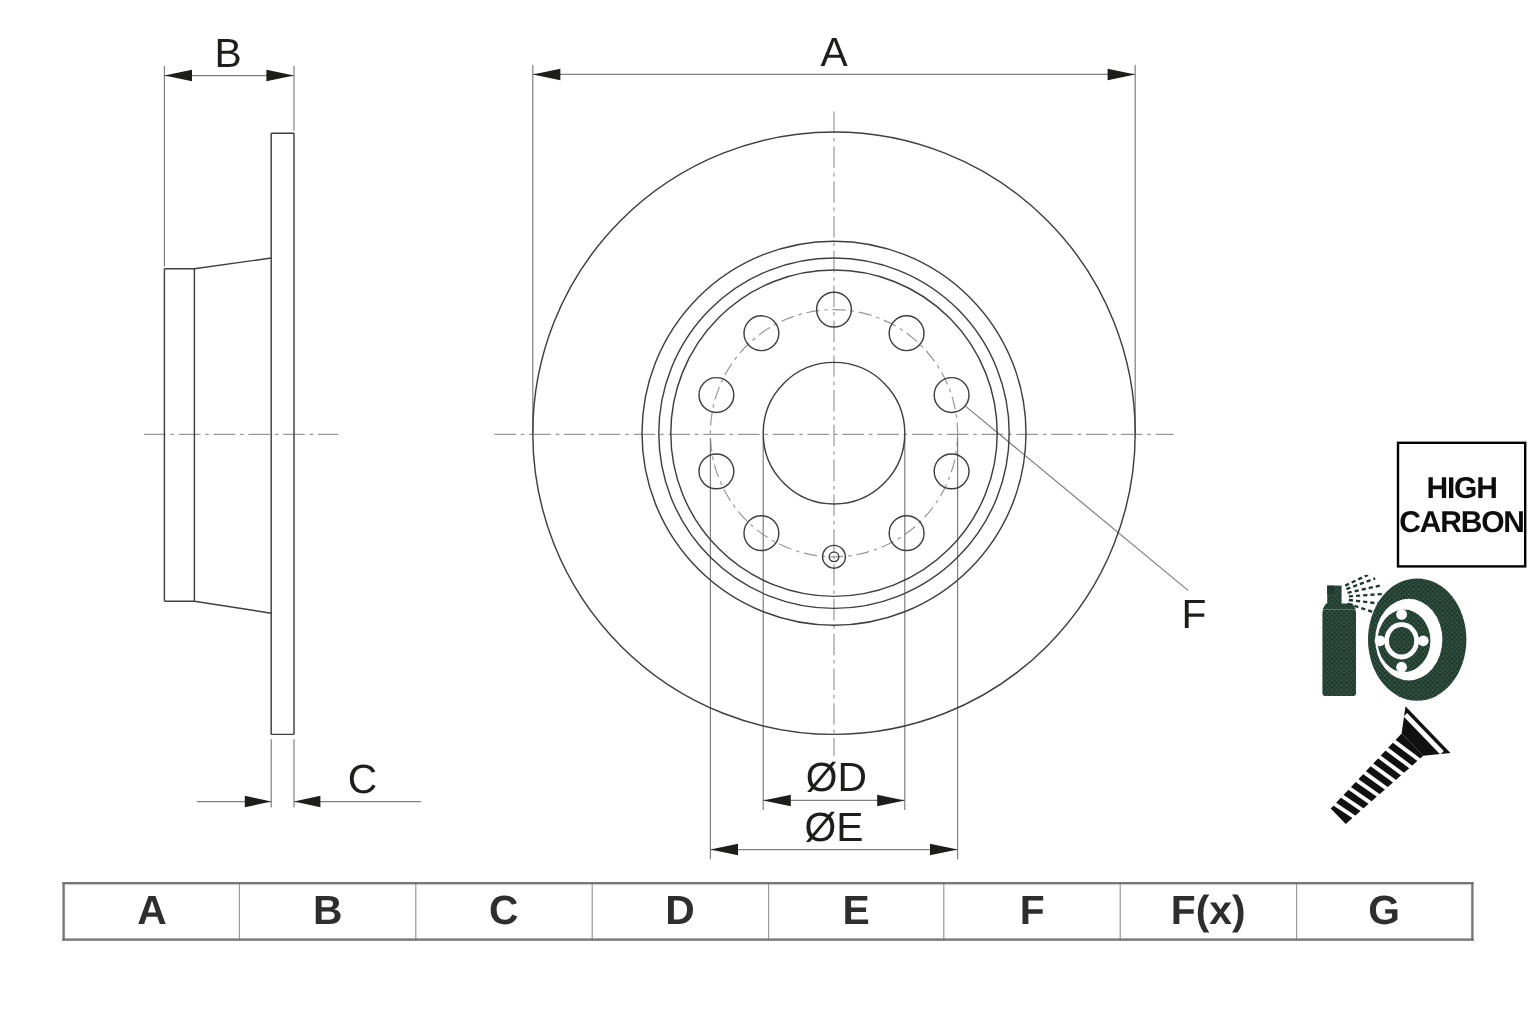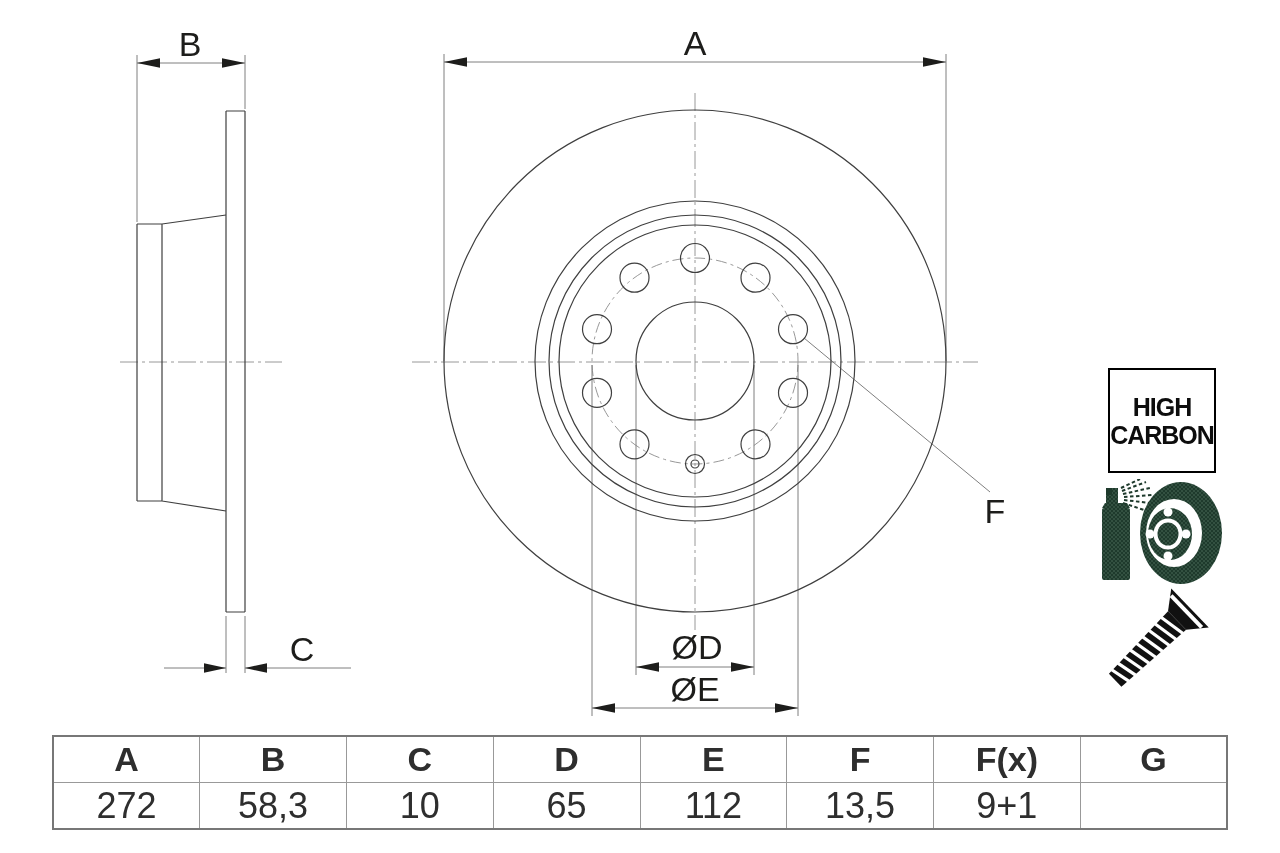--- a/index.html
+++ b/index.html
@@ -3,21 +3,21 @@
 <meta charset="utf-8">
 <style>
   html,body{margin:0;padding:0;background:#fff;}
   .stage{position:relative;width:1280px;height:853px;background:#fff;overflow:hidden;
          font-family:"Liberation Sans",sans-serif;}
   .stage svg{position:absolute;display:block;}
   #drawing{left:0;top:0;}
   #spray-icon{left:1094px;top:479px;}
   #screw-icon{left:1098px;top:582px;}
   .lbl{font-family:"Liberation Sans",sans-serif;font-size:34px;}
-  .badge{position:absolute;left:1108px;top:368px;width:104px;height:101px;border:2px solid #000;
+  .badge{position:absolute;left:1164px;top:368px;width:104px;height:101px;border:2px solid #000;
          display:flex;flex-direction:column;align-items:center;justify-content:center;
          font-weight:bold;font-size:25px;line-height:28px;letter-spacing:-1px;color:#0d0d0d;}
   table.spec{position:absolute;left:52px;top:735px;width:1176px;border-collapse:collapse;
              table-layout:fixed;text-align:center;color:#2e2e2e;border:2px solid #777;}
   table.spec td{border:1px solid #999;height:45px;font-size:36px;vertical-align:middle;padding:0;}
   table.spec tr.hdr td{font-weight:bold;font-size:34px;}
 </style>
 </head>
 <body>
 
@@ -155,26 +155,16 @@
       <tr class="hdr">
         <td>A</td>
         <td>B</td>
         <td>C</td>
         <td>D</td>
         <td>E</td>
         <td>F</td>
         <td>F(x)</td>
         <td>G</td>
       </tr>
-      <tr>
-        <td>272</td>
-        <td>58,3</td>
-        <td>10</td>
-        <td>65</td>
-        <td>112</td>
-        <td>13,5</td>
-        <td>9+1</td>
-        <td></td>
-      </tr>
     </tbody>
   </table>
 
 </div>
 
 </body></html>

